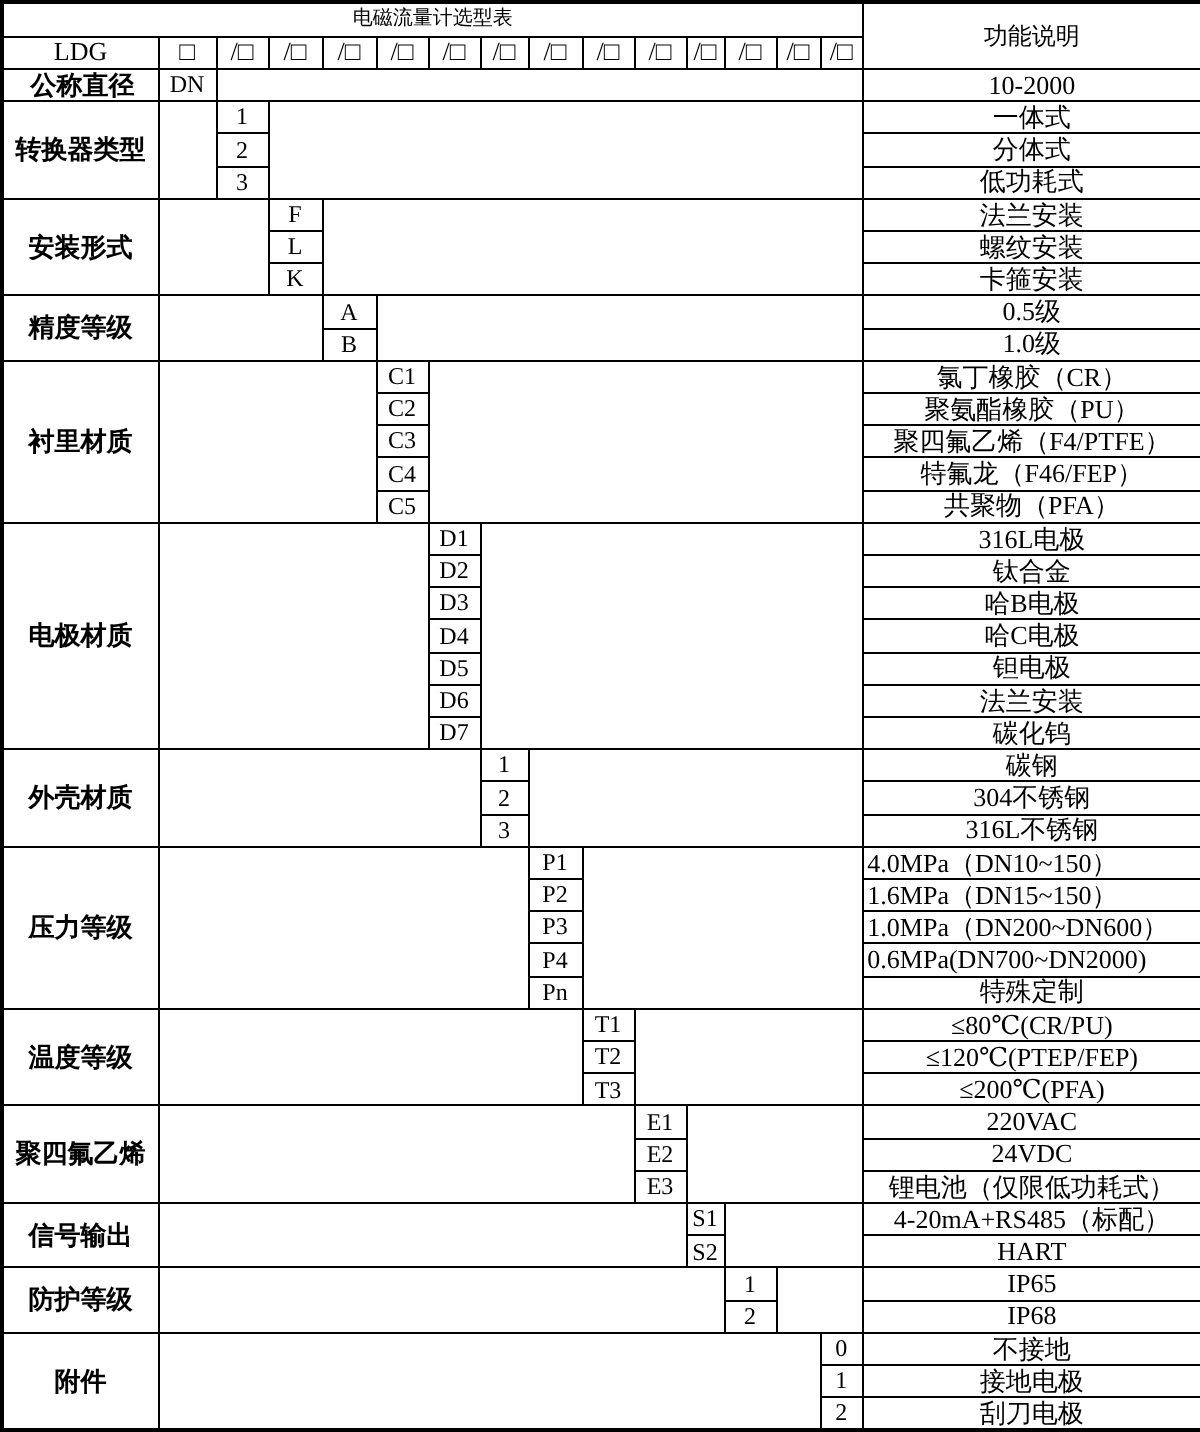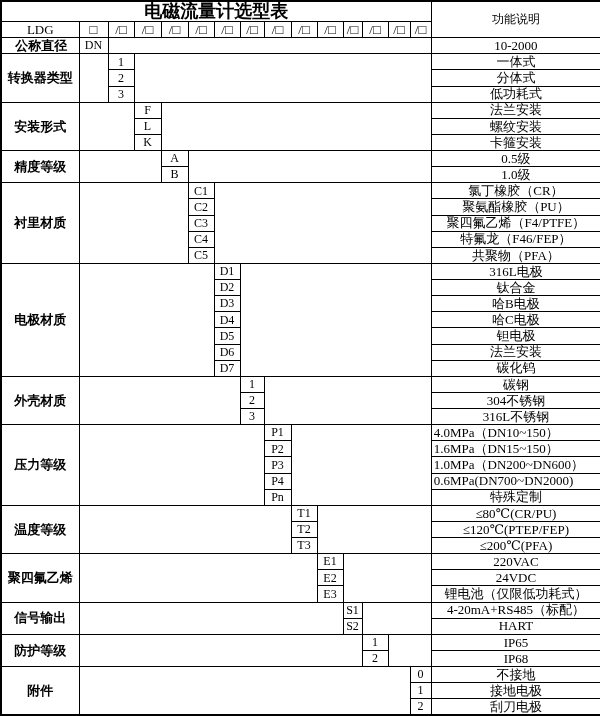--- a/index.html
+++ b/index.html
@@ -16,21 +16,21 @@
     border:1px solid #000;
     padding:0;
     text-align:center;
     vertical-align:middle;
     overflow:hidden;
     white-space:nowrap;
     line-height:1.05;
   }
   tr{height:16px;}
   tr.title-row{height:17px;}
-  .title{font-weight:bold;font-size:18px;}
+  .title{font-weight:normal;font-size:10px;}
   .deschdr{font-weight:normal;font-size:12px;}
   .cat{font-weight:bold;}
   .cat.al{text-align:center;padding-left:2px;}
   .left{text-align:left;padding-left:2px;}
   .code{font-size:12px;margin-top:48px;}
 </style>
 </head>
 <body>
 
 <div id="app">

